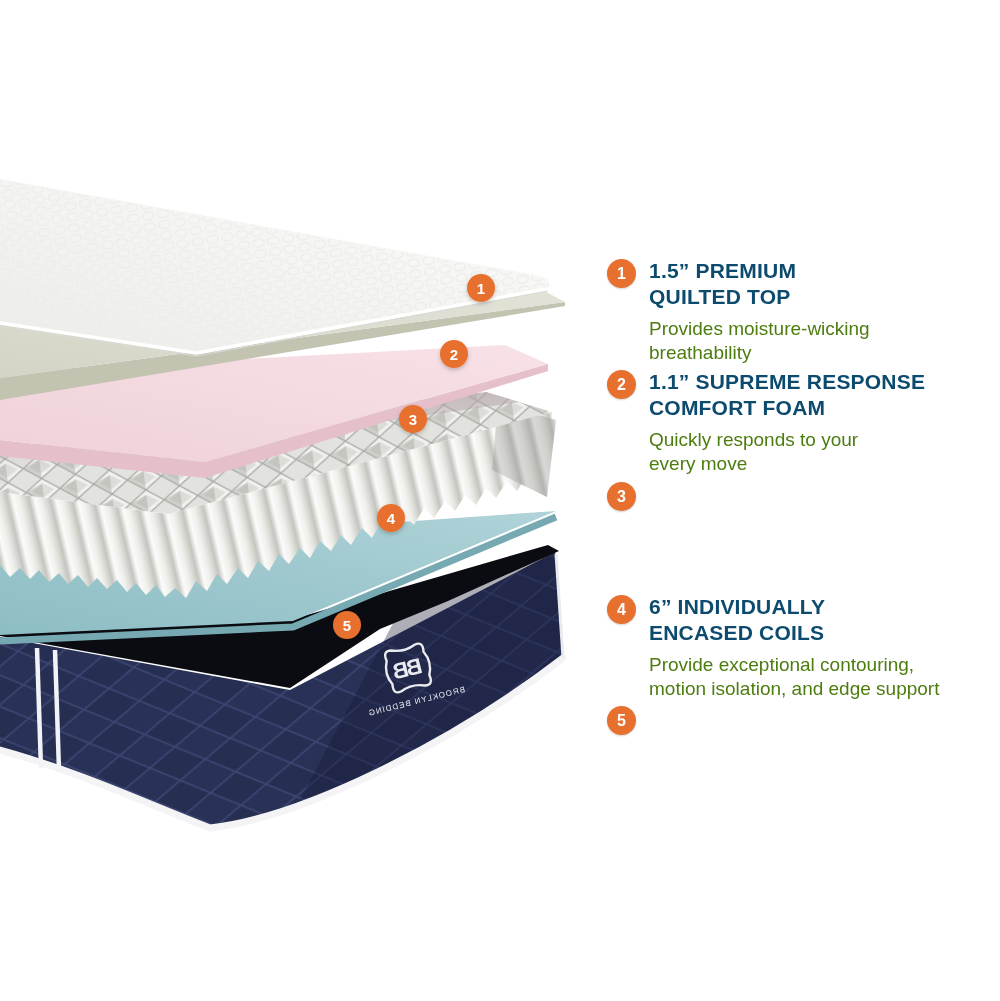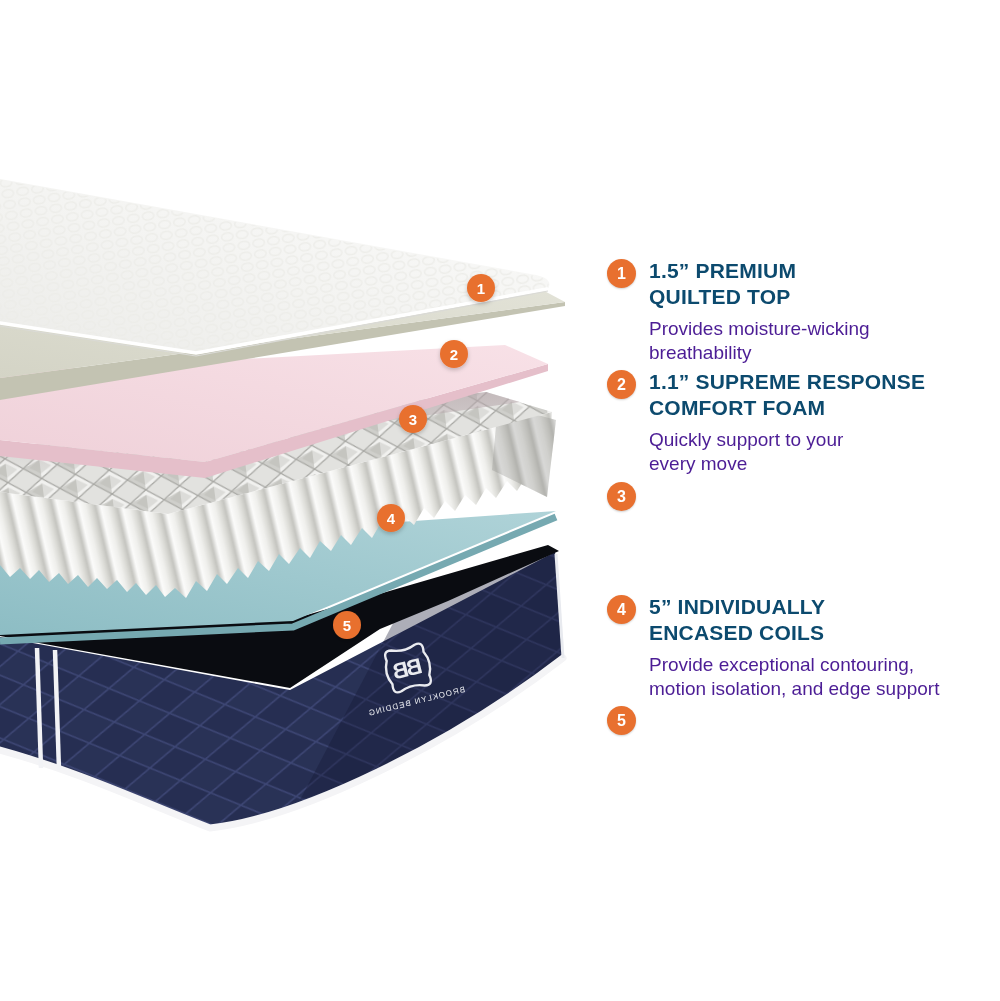--- a/index.html
+++ b/index.html
@@ -8,21 +8,21 @@
   .stage{position:relative;width:1000px;height:1001px;background:#ffffff;overflow:hidden;}
   .art{position:absolute;left:0;top:0;}
   .legend{position:absolute;left:0;top:0;width:1000px;height:1001px;}
   .legend-item{position:absolute;left:607px;width:378px;display:flex;align-items:flex-start;}
   .badge{flex:0 0 auto;width:29px;height:29px;border-radius:50%;background:#E8702F;
          color:#ffffff;font-weight:bold;font-size:16px;line-height:29px;text-align:center;
          margin-top:1px;box-shadow:0 1px 2px rgba(0,0,0,0.18);}
   .legend-text{margin-left:13px;}
   .legend-title{margin:0;font-size:21px;line-height:26px;font-weight:bold;color:#0c4a6e;
                 letter-spacing:0.2px;white-space:pre-line;}
-  .legend-desc{margin:7px 0 0 0;font-size:19px;line-height:24px;color:#4c1d95;white-space:pre-line;}
+  .legend-desc{margin:7px 0 0 0;font-size:19px;line-height:24px;color:#4d7c0f;white-space:pre-line;}
   svg text{font-family:"Liberation Sans", sans-serif;}
 </style>
 </head>
 <body>
 
 <div class="stage">
 
   <svg class="art" width="600" height="1001" viewBox="0 0 600 1001">
     <defs>
       <linearGradient id="topGrad" x1="1" y1="0" x2="0" y2="1">
@@ -163,33 +163,33 @@
         <p class="legend-desc">Provides moisture-wicking
 breathability</p>
       </div>
     </div>
 
     <div class="legend-item" style="top:369px">
       <div class="badge">2</div>
       <div class="legend-text">
         <h3 class="legend-title">1.1” SUPREME RESPONSE
 COMFORT FOAM</h3>
-        <p class="legend-desc">Quickly support to your
+        <p class="legend-desc">Quickly responds to your
 every move</p>
       </div>
     </div>
 
     <div class="legend-item" style="top:481px">
       <div class="badge">3</div>
     </div>
 
     <div class="legend-item" style="top:594px">
       <div class="badge">4</div>
       <div class="legend-text">
-        <h3 class="legend-title">5” INDIVIDUALLY
+        <h3 class="legend-title">6” INDIVIDUALLY
 ENCASED COILS</h3>
         <p class="legend-desc">Provide exceptional contouring,
 motion isolation, and edge support</p>
       </div>
     </div>
 
     <div class="legend-item" style="top:705px">
       <div class="badge">5</div>
     </div>
 

